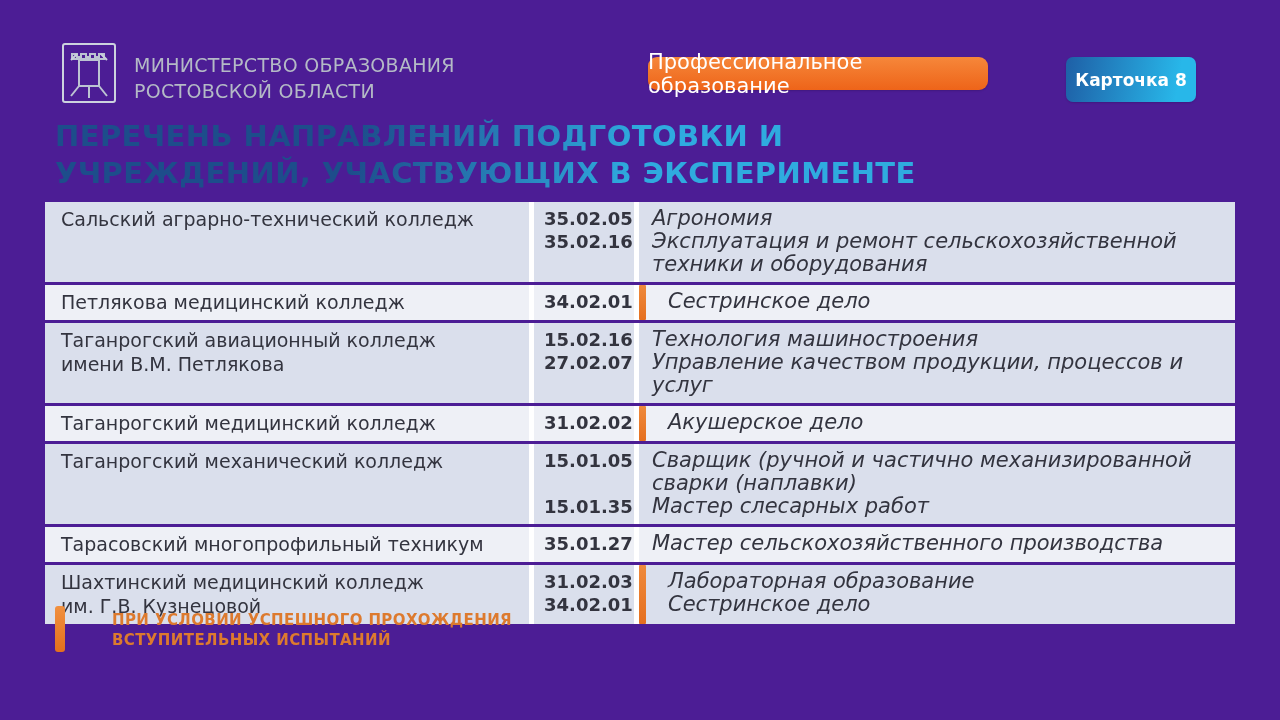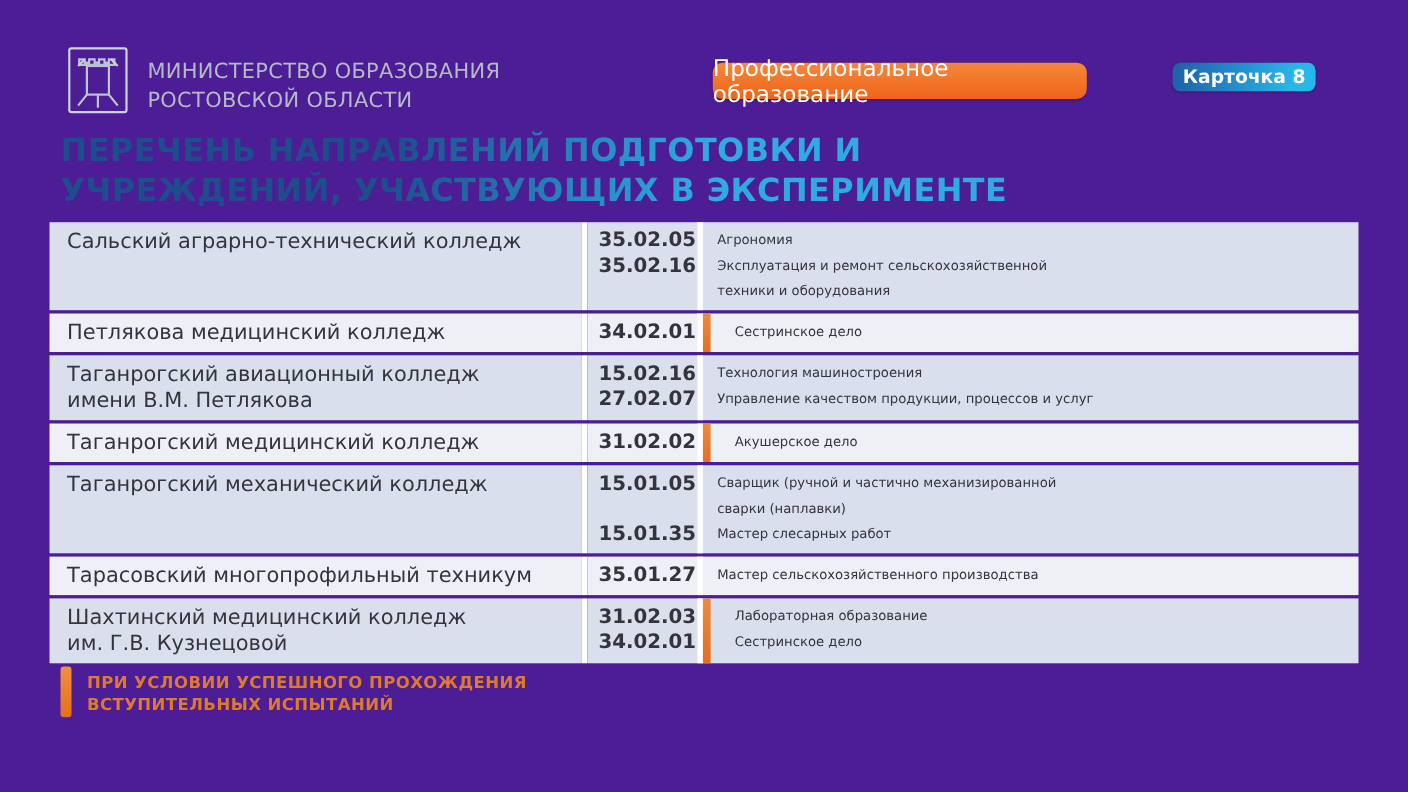--- a/index.html
+++ b/index.html
@@ -17,21 +17,21 @@
     font-size:19px; line-height:26px; color:#b4bac6; letter-spacing:0.3px;
   }
   .badge-orange {
     position:absolute; left:648px; top:57px; width:340px; height:33px;
     background:linear-gradient(180deg,#f6873a 0%,#ee6419 100%);
     border-radius:9px; color:#fff; font-size:21px;
     display:flex; align-items:center; justify-content:center;
     box-shadow:0 1px 2px rgba(0,0,0,.15);
   }
   .badge-blue {
-    position:absolute; left:1066px; top:57px; width:130px; height:26px;
+    position:absolute; left:1066px; top:57px; width:130px; height:45px;
     background:linear-gradient(100deg,#1e5fa6 0%,#28b7e9 85%);
     border-radius:7px; color:#fff; font-size:17px; font-weight:bold;
     display:flex; align-items:center; justify-content:center;
     box-shadow:0 1px 2px rgba(0,0,0,.15);
   }
 
   
   .title {
     position:absolute; left:55px; top:118px; width:880px;
     font-size:29px; font-weight:bold; line-height:37px; letter-spacing:0.4px;
@@ -53,25 +53,25 @@
   .pairs {
     flex:1; position:relative; padding:5px 0 6px 0;
     display:grid; grid-template-columns:100px 1fr; align-content:start;
   }
   .pairs .vdiv { position:absolute; left:100px; top:0; bottom:0; width:5px; background:#ffffff; }
   .pairs .marker {
     position:absolute; left:105px; top:0; bottom:0; width:7px;
     background:linear-gradient(180deg,#ef8a3c,#e56f1f); border-radius:1px;
   }
   .code { padding-left:10px; font-size:18px; line-height:23px;font-weight:bold; }
-  .prog { padding-left:18px; padding-right:0; font-size:12px; line-height:23px; white-space:pre-line; }
+  .prog { padding-left:18px; padding-right:0; font-size:21px; line-height:23px; white-space:pre-line;font-style:italic; }
   .row.exam .prog { padding-left:34px; }
 
   
-  .footnote { position:absolute; left:55px; top:606px; display:flex; }
+  .footnote { position:absolute; left:55px; top:606px; display:flex;gap:33px; }
   .footnote .bar {
     width:10px; height:46px; flex:none; border-radius:3px;
     background:linear-gradient(180deg,#f1903f,#e4701d);
   }
   .footnote .text {
     margin-left:14px; padding-top:4px;
     font-size:15px; font-weight:bold; line-height:20px;
     color:#dd7a2e; letter-spacing:0.4px;
   }
 </style>

